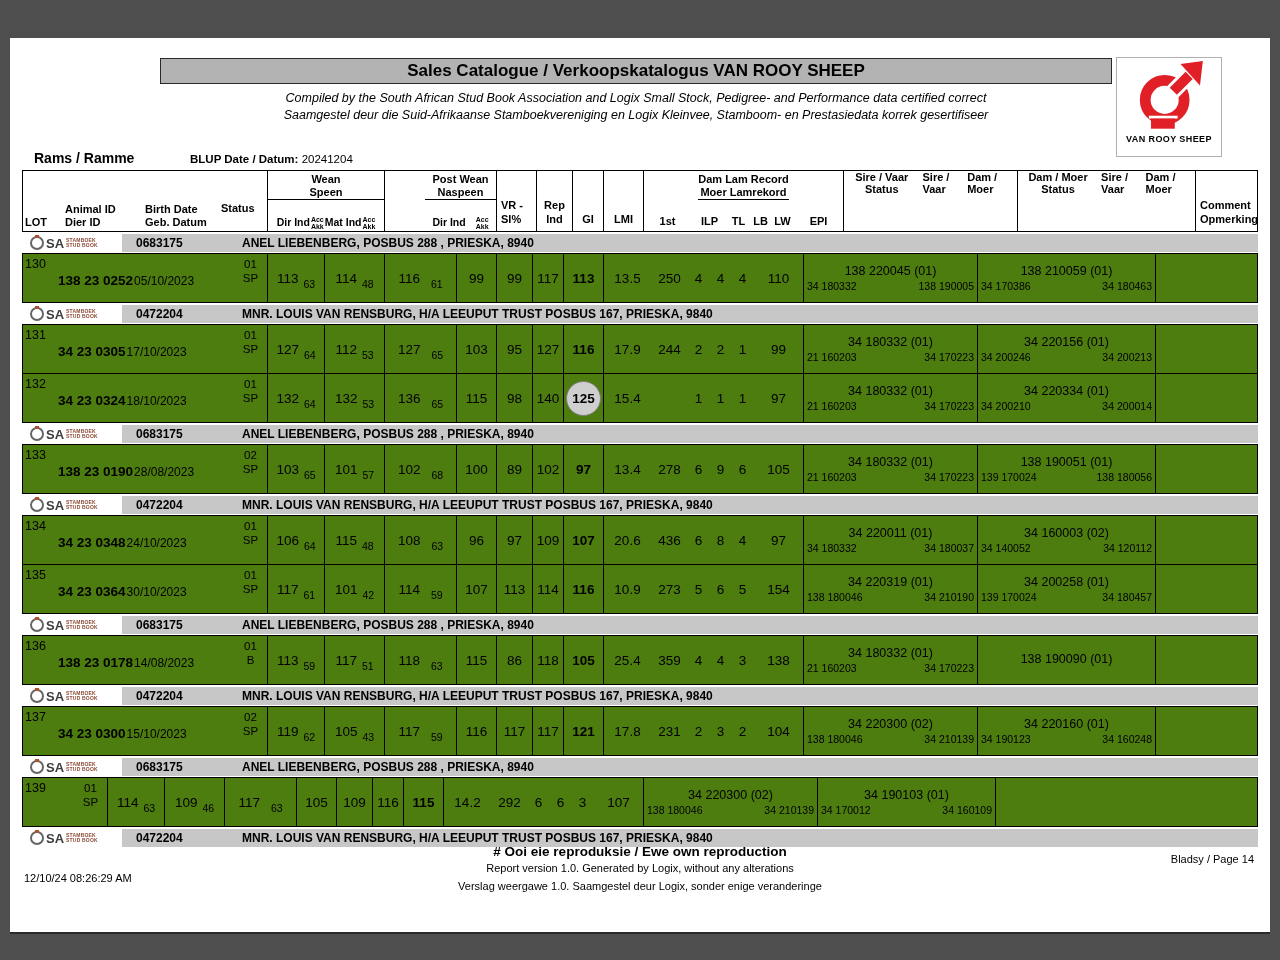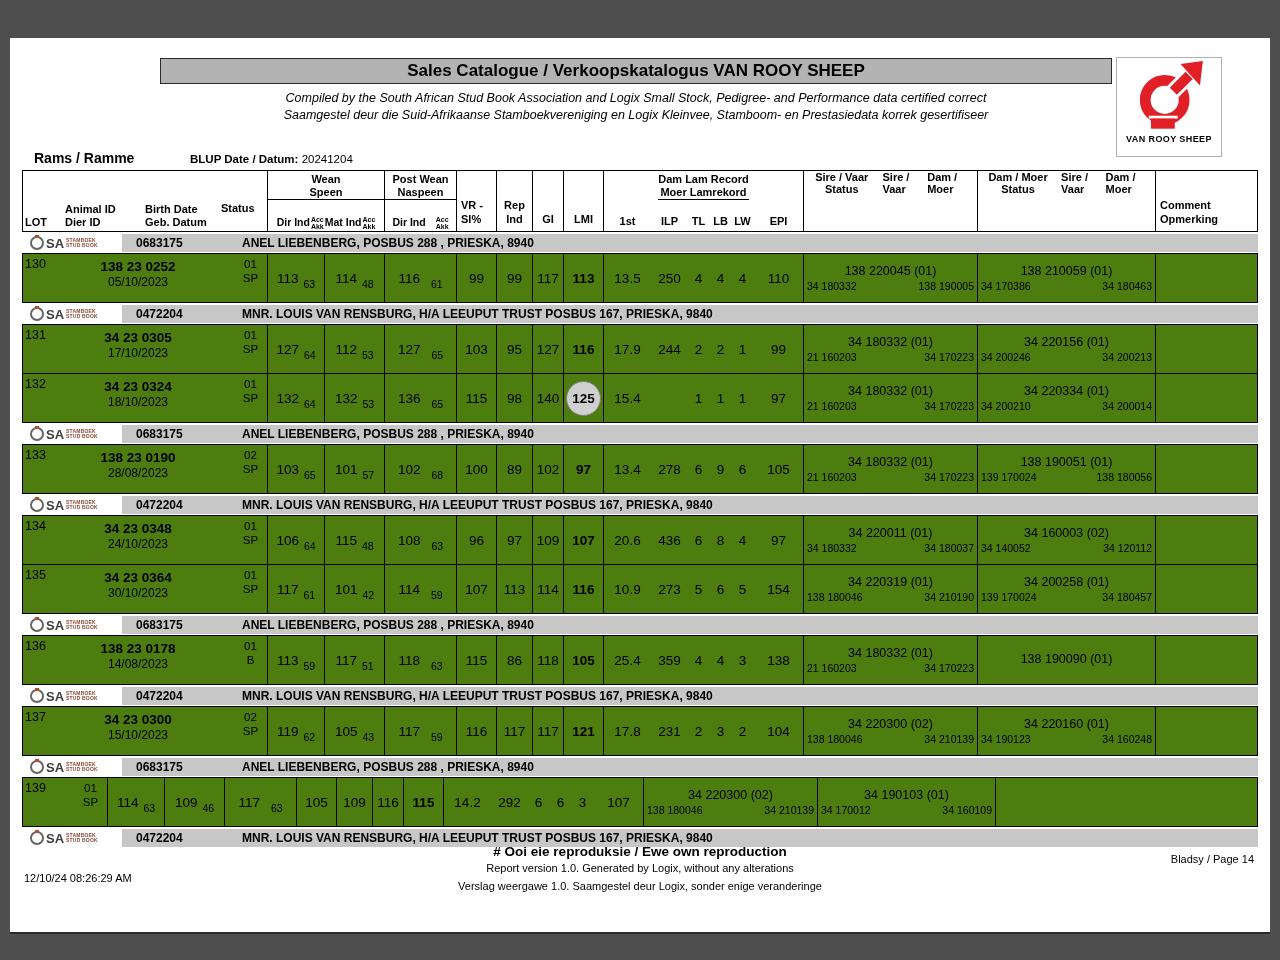--- a/index.html
+++ b/index.html
@@ -25,21 +25,21 @@
   .thead{display:flex;height:62px;border:1.5px solid #000;box-sizing:border-box;font-weight:bold;}
   .hc{box-sizing:border-box;border-right:1px solid #000;flex:none;}
   .hc.last{border-right:none;}
   .block1{width:245px;position:relative;}
   .h-lot{position:absolute;left:2px;bottom:3px;font-size:11px;}
   .h-two{position:absolute;bottom:3px;font-size:11px;line-height:12.5px;}
   .h-two i,.grp-top i,.colb i{display:block;font-style:normal;}
   .h-animal{left:42px;} .h-birth{left:122px;}
   .h-status{position:absolute;left:198px;bottom:17px;font-size:11px;}
   .grp{display:flex;flex-direction:column;}
-  .w117{width:117px;} .w72{width:72px;} .w40{width:40px;} .w36{width:36px;} .w31{width:31px;}
+  .w117{width:117px;} .w72{width:72px;margin-left:40px;} .w40{width:40px;} .w36{width:36px;} .w31{width:31px;}
   .w200{width:200px;align-items:center;} .w174{width:174px;} .w178{width:178px;} .w103{width:103px;}
   .grp-top{height:29px;border-bottom:1px solid #000;text-align:center;font-size:11px;line-height:12.5px;padding-top:2px;box-sizing:border-box;}
   .grp-bot{flex:1;display:flex;align-items:flex-end;justify-content:center;padding-bottom:3px;font-size:10.5px;gap:1px;}
   .gap8{width:8px;}
   .accakk{display:inline-flex;flex-direction:column;font-size:7px;line-height:7px;font-weight:bold;transform:translateY(2px);}
   .accakk i{font-style:normal;}
   .colb{display:flex;flex-direction:column;justify-content:flex-end;align-items:center;padding-bottom:5px;font-size:11px;line-height:13.5px;}
   .colb.left{align-items:flex-start;padding-left:4px;}
   .dl-row{flex:1;display:flex;align-items:flex-end;padding-bottom:4px;font-size:11px;}
   .dl0{width:48px;} .dl1{width:36px;} .dl2{width:22px;} .dl3{width:22px;} .dl4{width:22px;} .dl5{width:50px;}
@@ -59,21 +59,21 @@
   .band-strip{flex:1;height:18px;background:#c7c7c7;display:flex;align-items:center;font-weight:bold;font-size:12px;}
   .band-no{margin-left:14px;width:80px;flex:none;}
   .band-name{margin-left:26px;white-space:nowrap;}
 
   
   .rowgroup{border:1.5px solid #000;}
   .trow{display:flex;height:48px;background:#4d7c0f;}
   .trow + .trow{border-top:1px solid #000;}
   .c{box-sizing:border-box;border-right:1px solid #000;display:flex;align-items:center;justify-content:center;flex:none;font-size:13.5px;}
   .c-lot{width:35px;border-right:none;align-items:flex-start;justify-content:flex-start;padding:3px 0 0 2px;font-size:12.5px;}
-  .c-animal{width:160px;border-right:none;flex-direction:column;justify-content:flex-start;padding-top:5px;gap:1px;}
+  .c-animal{width:160px;border-right:none;flex-direction:row;justify-content:flex-start;padding-top:5px;gap:1px;}
   .an-id{font-weight:bold;font-size:13.5px;}
   .an-date{font-size:12px;}
   .c-status{width:50px;flex-direction:column;justify-content:flex-start;align-items:center;padding-top:4px;padding-left:16px;font-size:11.5px;line-height:13.5px;}
   .c-wd{width:57px;} .c-wm{width:60px;} .c-pd{width:72px;}
   .main{font-size:13.5px;}
   .sub{font-size:10.5px;margin-top:12px;margin-left:5px;}
   .c-pd .sub{margin-left:11px;}
   .c-vr{width:40px;} .c-rep{width:36px;} .c-gi{width:31px;}
   .c-lmi{width:40px;font-weight:bold;}
   .lmi-circle{width:33px;height:33px;border:1.5px solid #7d7d7d;border-radius:50%;background:#cfcfcf;display:flex;align-items:center;justify-content:center;}

